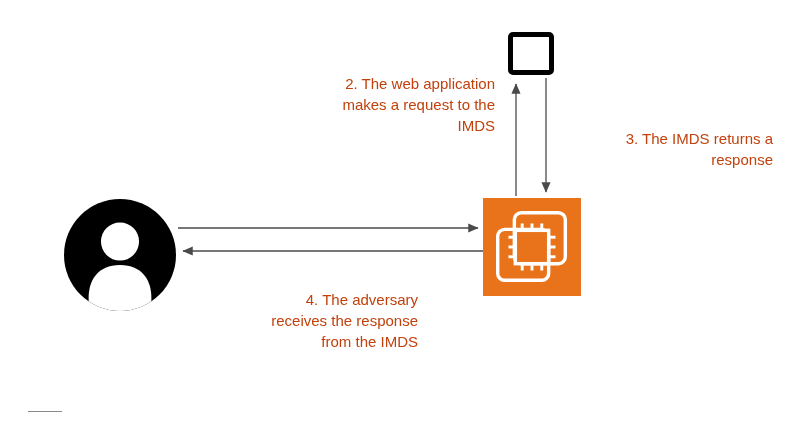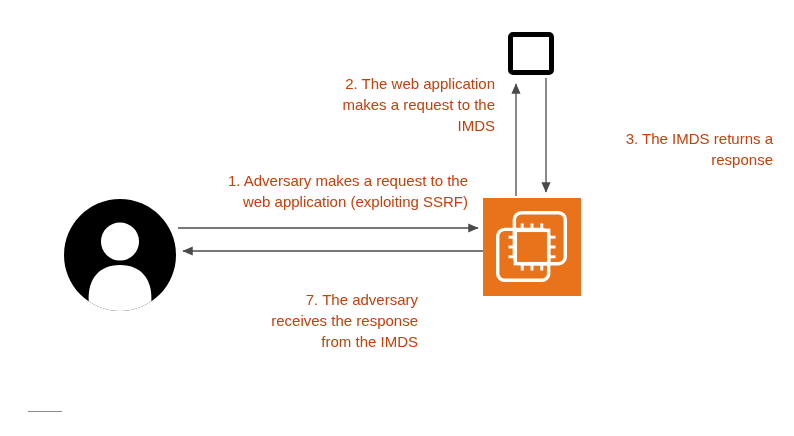--- a/index.html
+++ b/index.html
@@ -149,26 +149,24 @@
 
     <line x1="26" y1="40" x2="33" y2="40" stroke="#ffffff" stroke-width="3"></line>
     <line x1="26" y1="50" x2="33" y2="50" stroke="#ffffff" stroke-width="3"></line>
     <line x1="26" y1="60" x2="33" y2="60" stroke="#ffffff" stroke-width="3"></line>
 
     <line x1="67" y1="40" x2="74" y2="40" stroke="#ffffff" stroke-width="3"></line>
     <line x1="67" y1="50" x2="74" y2="50" stroke="#ffffff" stroke-width="3"></line>
     <line x1="67" y1="60" x2="74" y2="60" stroke="#ffffff" stroke-width="3"></line>
   </svg>
 
-  <div class="label step1">1. Adversary makes a request to the
-web application (exploiting SSRF)</div>
   <div class="label step2">2. The web application
 makes a request to the
 IMDS</div>
   <div class="label step3">3. The IMDS returns a
 response</div>
-  <div class="label step4">7. The adversary
+  <div class="label step4">4. The adversary
 receives the response
 from the IMDS</div>
 
   <div class="caption-rule"></div>
 
 </div>
 
 </body></html>

